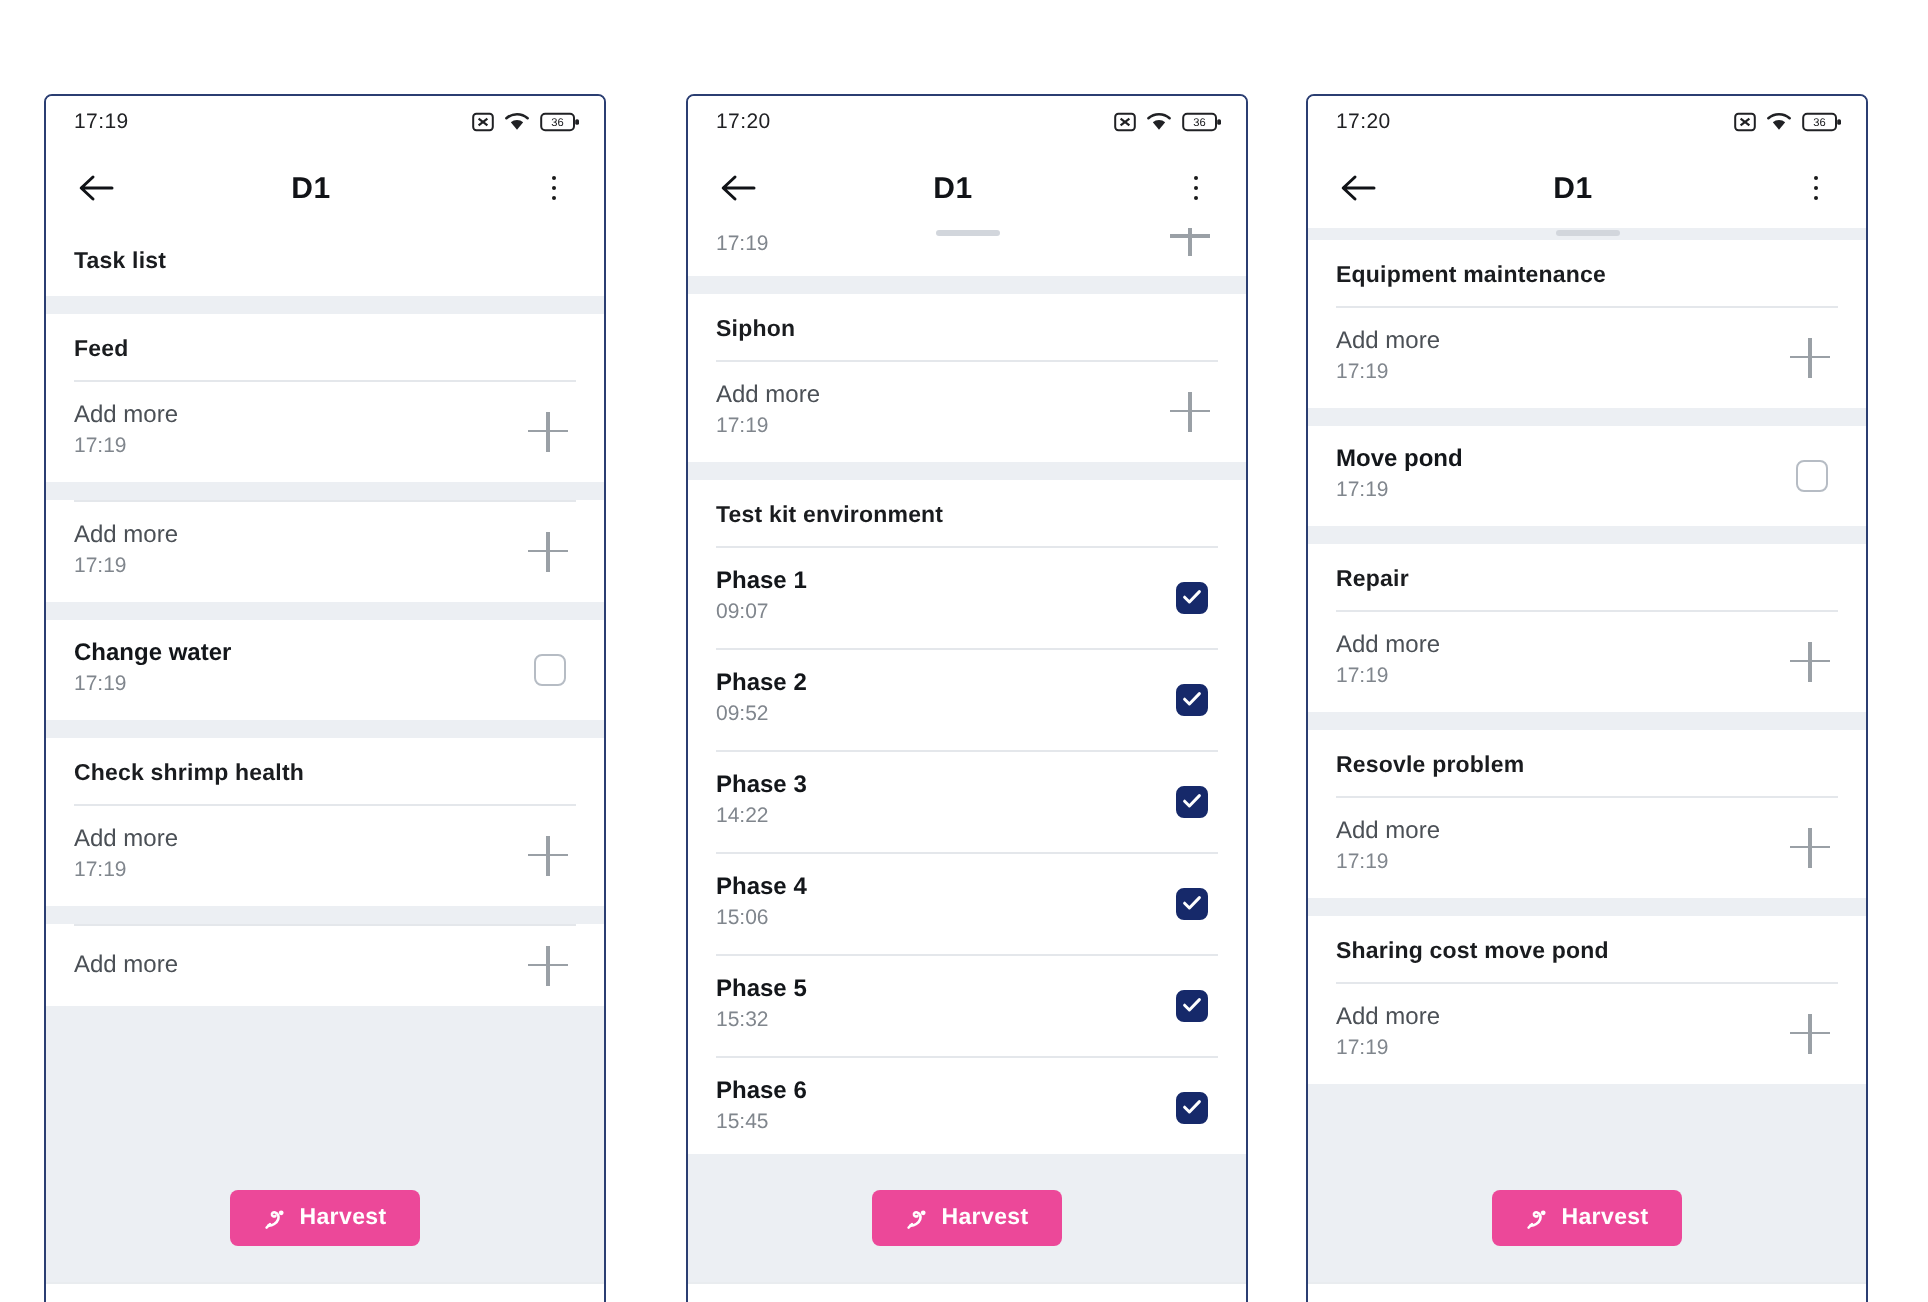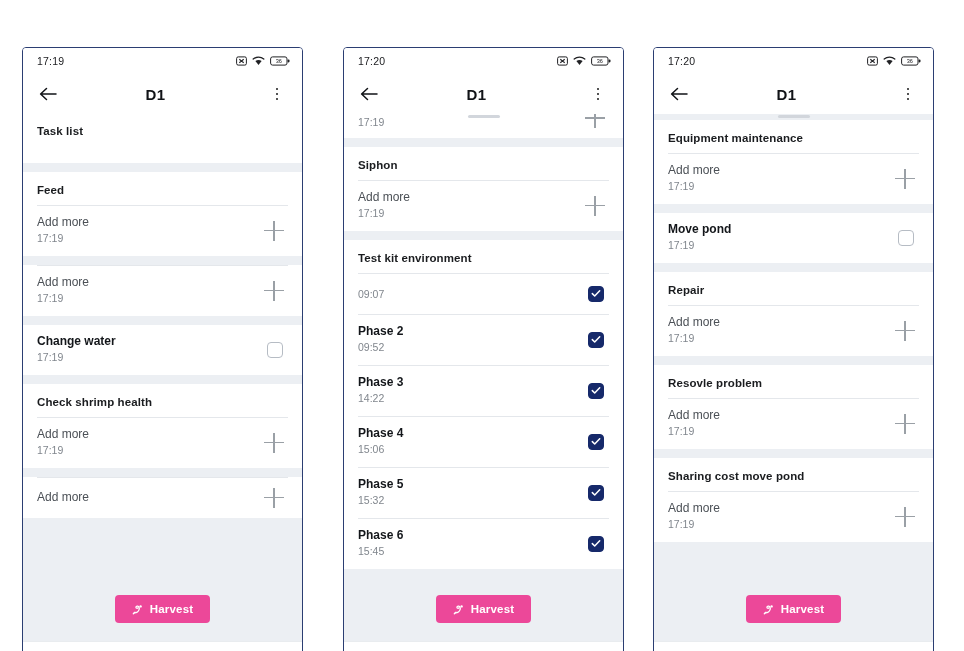--- a/index.html
+++ b/index.html
@@ -94,21 +94,21 @@
     padding: 0 14px;
   }
   .card.flush-top { margin-top: 0; }
   .section-head {
     font-size: 11.5px;
     font-weight: bold;
     color: #1a1c1f;
     padding: 12px 0 9px 0;
     letter-spacing: .1px;
   }
-  .card.header-only .section-head { padding: 11px 0 26px 0; }
+  .card.header-only .section-head { padding: 11px 0 11px 0; }
   .divider { height: 1px; background: #e4e7eb; }
 
   .row {
     display: flex;
     align-items: center;
     min-height: 40px;
     padding: 9px 0 10px 0;
   }
   .row-texts { flex: 1 1 auto; min-width: 0; }
   .row-label {
@@ -399,20 +399,21 @@
           <span class="plus"></span>
         </div>
       </div>
 
       <div class="card clip-end">
         <div class="section-head">Test kit environment</div>
         <div class="divider"></div>
 
         <div class="row">
           <div class="row-texts">
+            <div class="row-label strong">Phase 1</div>
             <div class="row-time">09:07</div>
           </div>
           <span class="cbox checked">
               <svg width="10" height="9" viewBox="0 0 10 9">
                 <path d="M1.3 4.6 L3.7 7 L8.7 1.8" fill="none" stroke="#ffffff" stroke-width="1.5" stroke-linecap="round" stroke-linejoin="round"></path>
               </svg>
             </span>
         </div>
         <div class="divider"></div>
 

